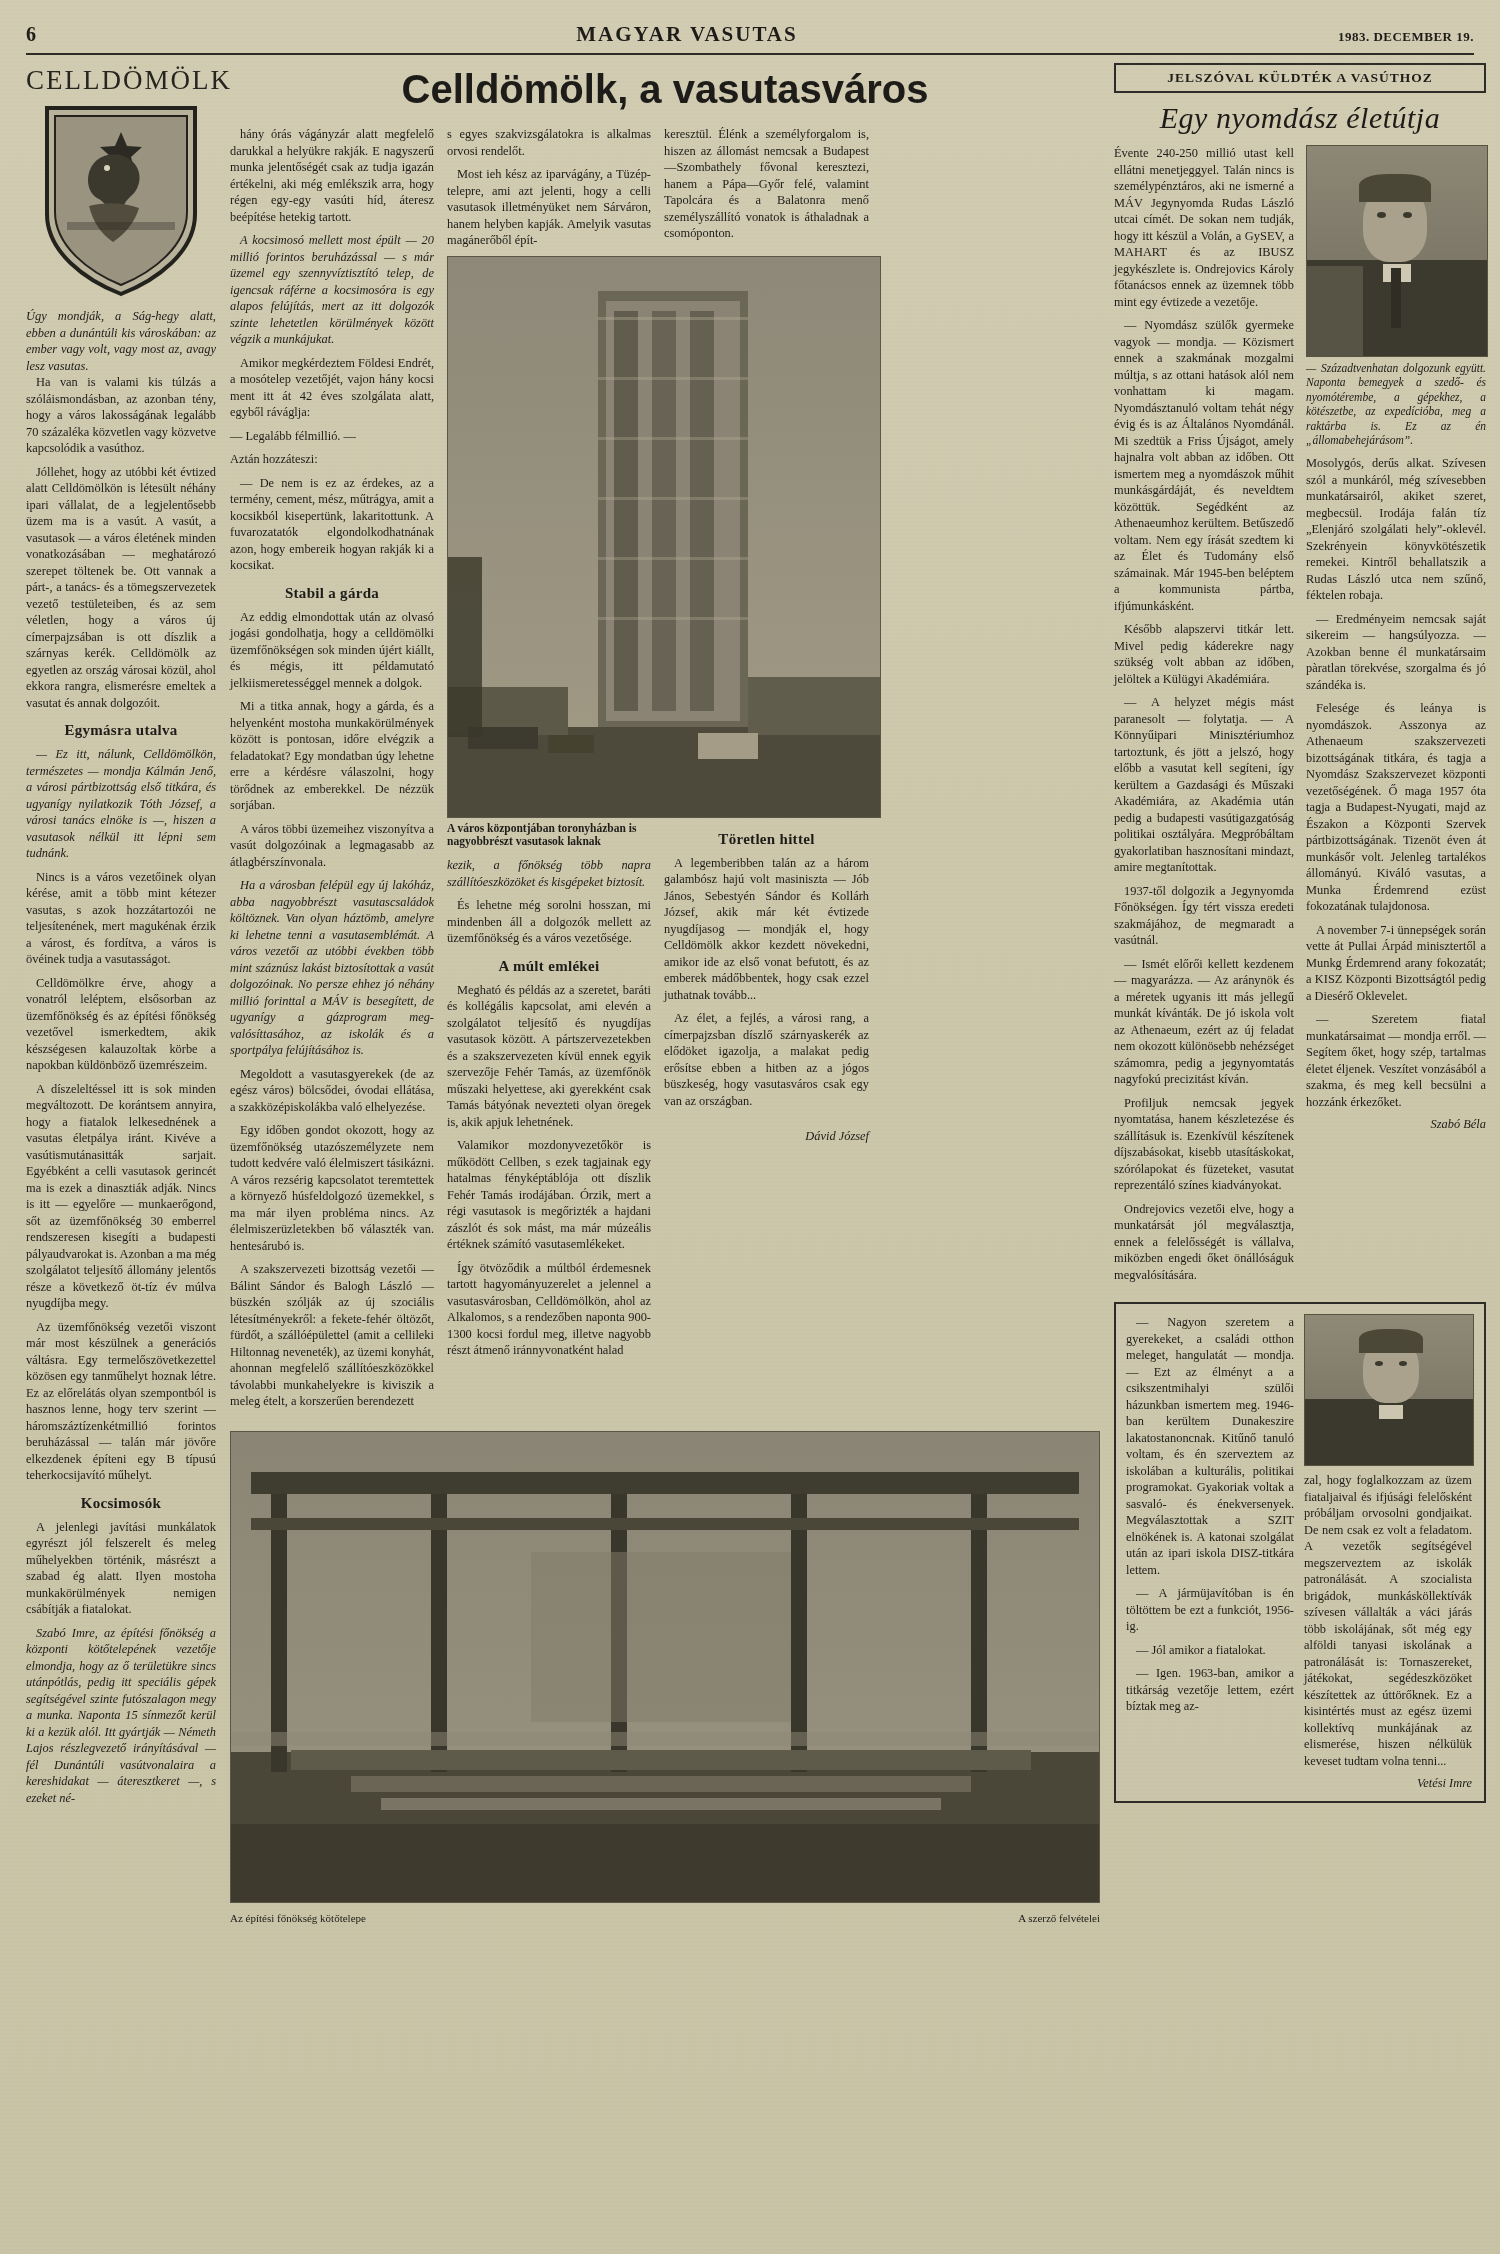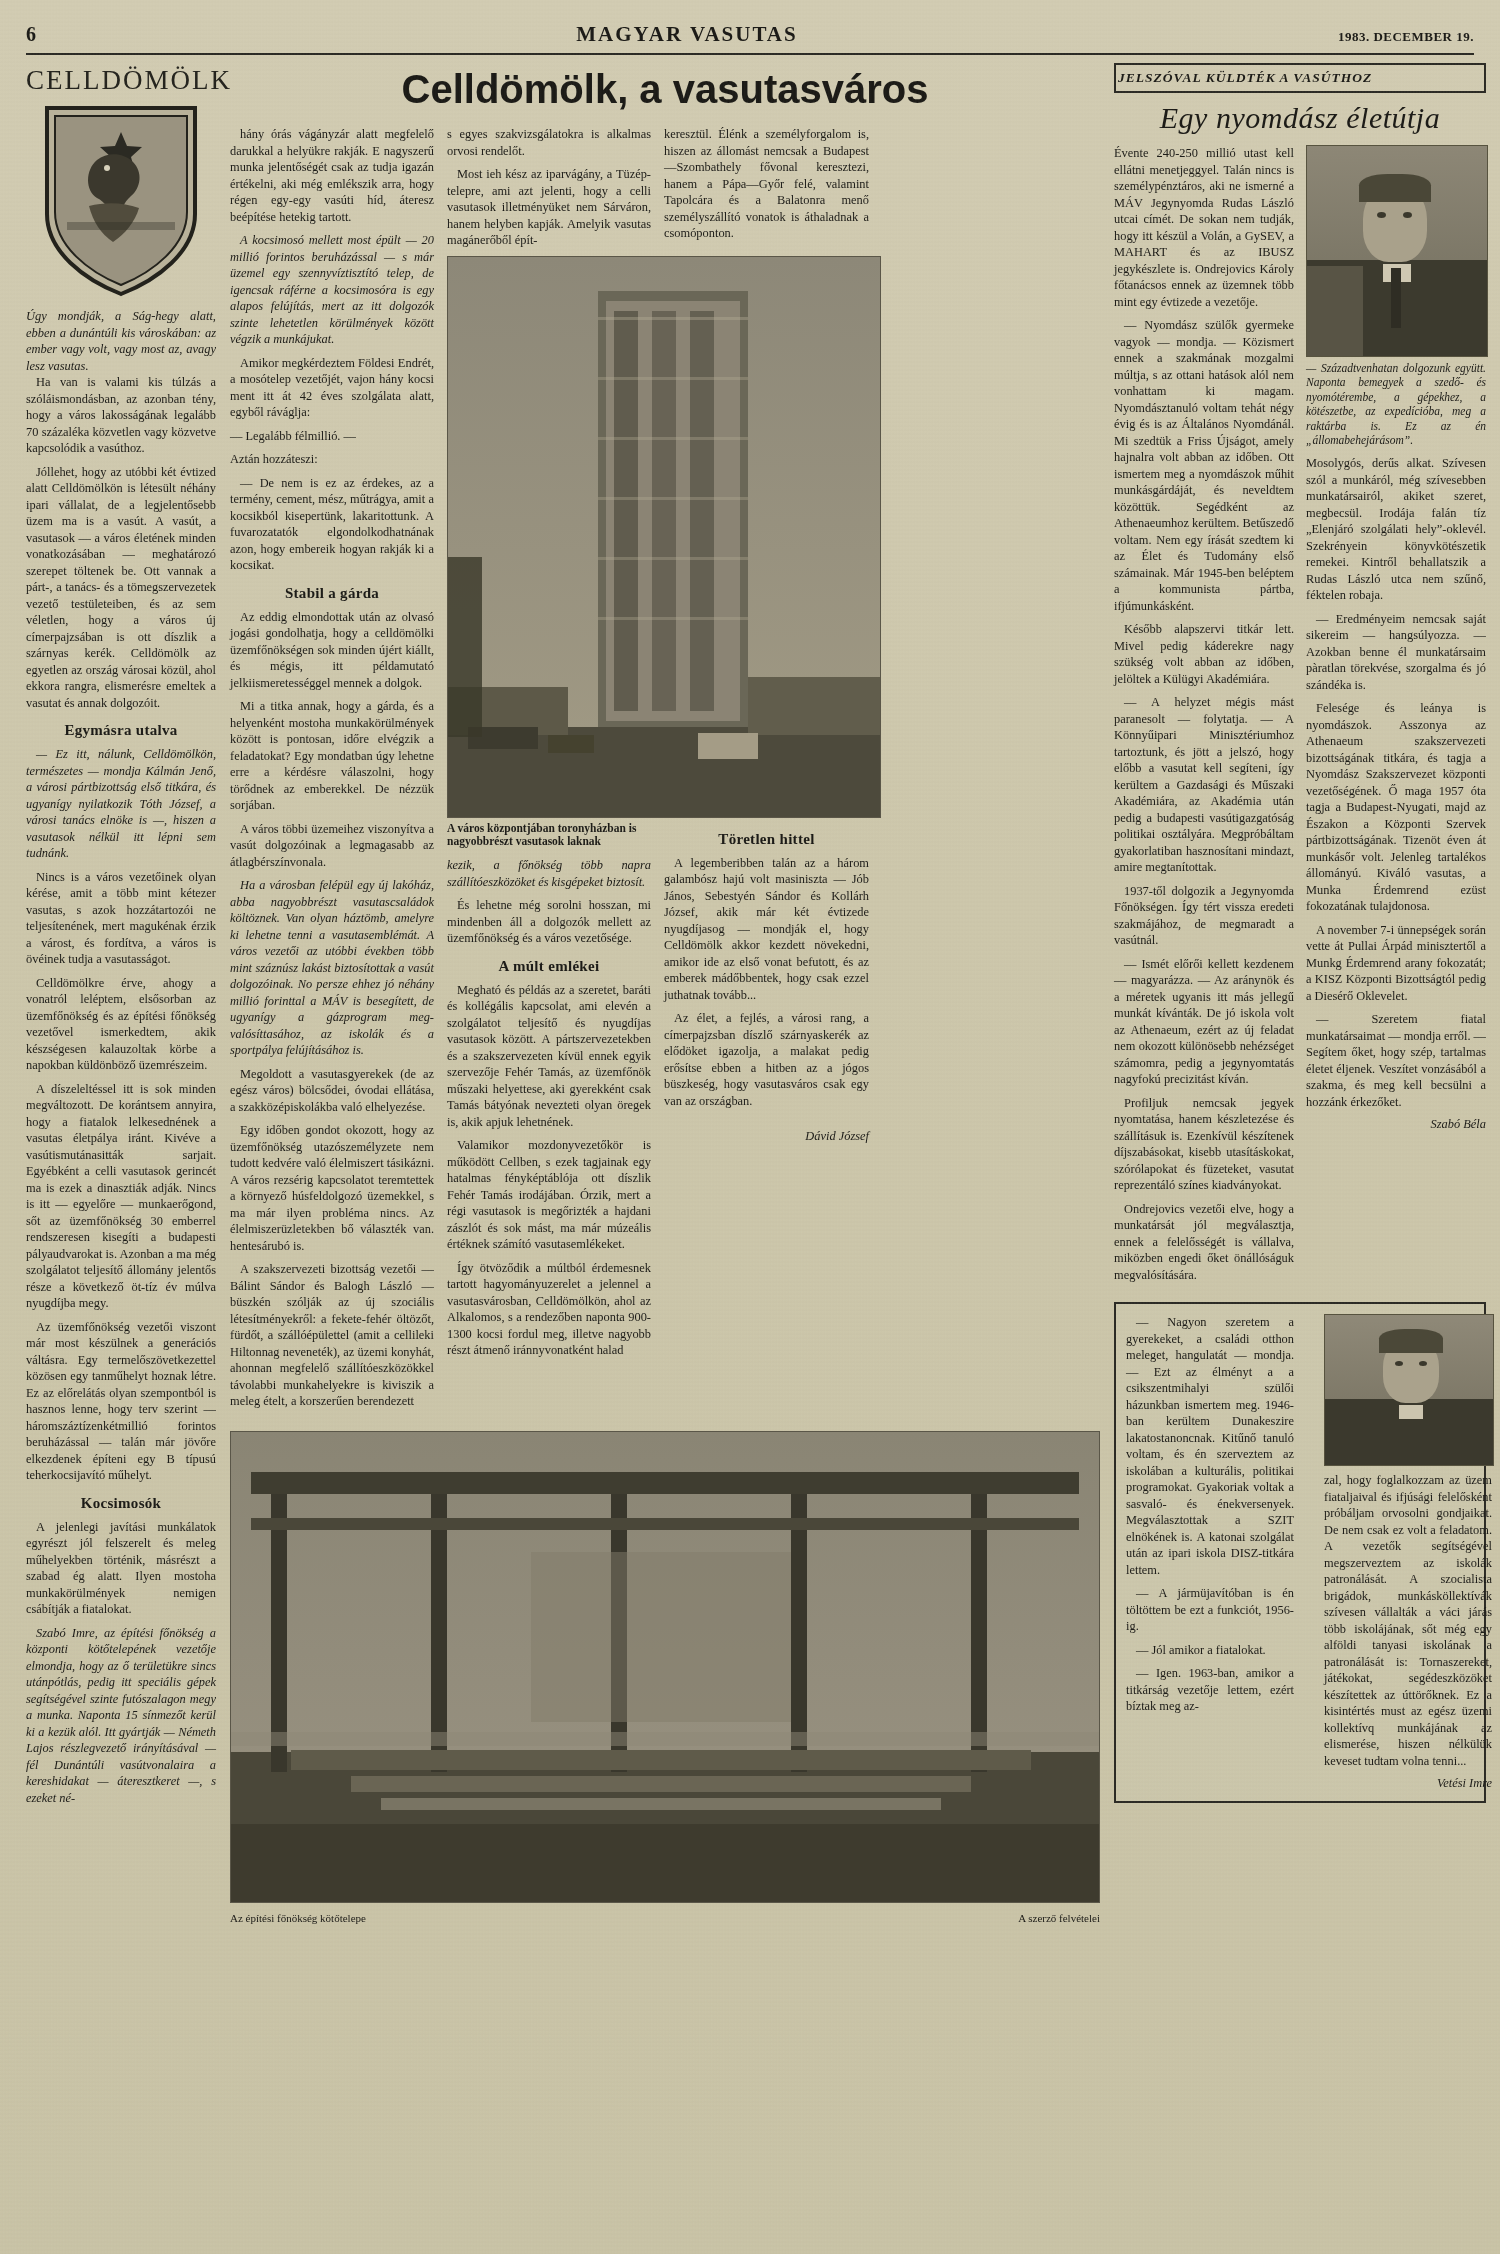--- a/index.html
+++ b/index.html
@@ -79,22 +79,22 @@
     border:1px solid #5a5648;
   }
   .caption{
     font-size:11.5px;line-height:1.2;margin-top:4px;font-weight:bold;
   }
   .caption.small{font-weight:normal;font-size:11px;}
   .sign{font-style:italic;text-align:right;font-size:12.4px;margin-top:20px;}
 
   
   .rbox-title{
-    border:2px solid #2b2a24;text-align:left;font-size:13.5px;font-weight:bold;
-    letter-spacing:1px;padding:5px 2px;margin-bottom:8px;font-style:italic;
+    border:2px solid #2b2a24;text-align:center;font-size:13.5px;font-weight:bold;
+    letter-spacing:1px;padding:5px 2px;margin-bottom:8px;
   }
   .script-title{
     font-family:"Liberation Serif",serif;font-style:italic;font-size:30px;
     text-align:center;margin:2px 0 10px 0;letter-spacing:.5px;
   }
   .r-cols{display:flex;gap:12px;}
   .rc{width:180px;flex:0 0 180px;}
   .portrait{
     width:180px;height:210px;background:#6c6859;border:1px solid #57533f;position:relative;overflow:hidden;
   }
@@ -323,21 +323,21 @@
       <div class="panel">
         <div class="panel-inner">
           <div style="width:168px;flex:0 0 168px;">
             <div class="body-text">
               <p>— Nagyon szeretem a gyerekeket, a családi otthon meleget, hangulatát — mondja. — Ezt az élményt a a csikszentmihalyi szülői házunkban ismertem meg. 1946-ban kerültem Dunakeszire lakatostanoncnak. Kitűnő tanuló voltam, és én szerveztem az iskolában a kulturális, politikai programokat. Gyakoriak voltak a sasvaló- és énekversenyek. Megválasztottak a SZIT elnökének is. A katonai szolgálat után az ipari iskola DISZ-titkára lettem.</p>
               <p>— A jármüjavítóban is én töltöttem be ezt a funkciót, 1956-ig.</p>
               <p>— Jól amikor a fiatalokat.</p>
               <p>— Igen. 1963-ban, amikor a titkárság vezetője lettem, ezért bíztak meg az-</p>
             </div>
           </div>
-          <div style="width:168px;flex:0 0 168px;margin-left:20px;">
+          <div style="width:168px;flex:0 0 168px;">
             <div class="portrait sm" style="width:168px;height:150px;margin-bottom:6px;">
               <div class="ph-sky" style="background:linear-gradient(#8f8978,#726d5c);"></div>
               <div class="ph-dark" style="left:0;bottom:0;width:168px;height:66px;background:#3b392d;"></div>
               <div class="ph-face" style="left:58px;top:22px;width:56px;height:66px;background:#aaa28c;"></div>
               <div class="ph-dark" style="left:54px;top:14px;width:64px;height:24px;border-radius:40% 40% 0 0;background:#4b4838;"></div>
               <div class="ph-dark" style="left:70px;top:46px;width:8px;height:5px;background:#3a382c;border-radius:50%"></div>
               <div class="ph-dark" style="left:94px;top:46px;width:8px;height:5px;background:#3a382c;border-radius:50%"></div>
               <div class="ph-light" style="left:74px;top:90px;width:24px;height:14px;background:#ccc5af;"></div>
             </div>
             <div class="body-text">

